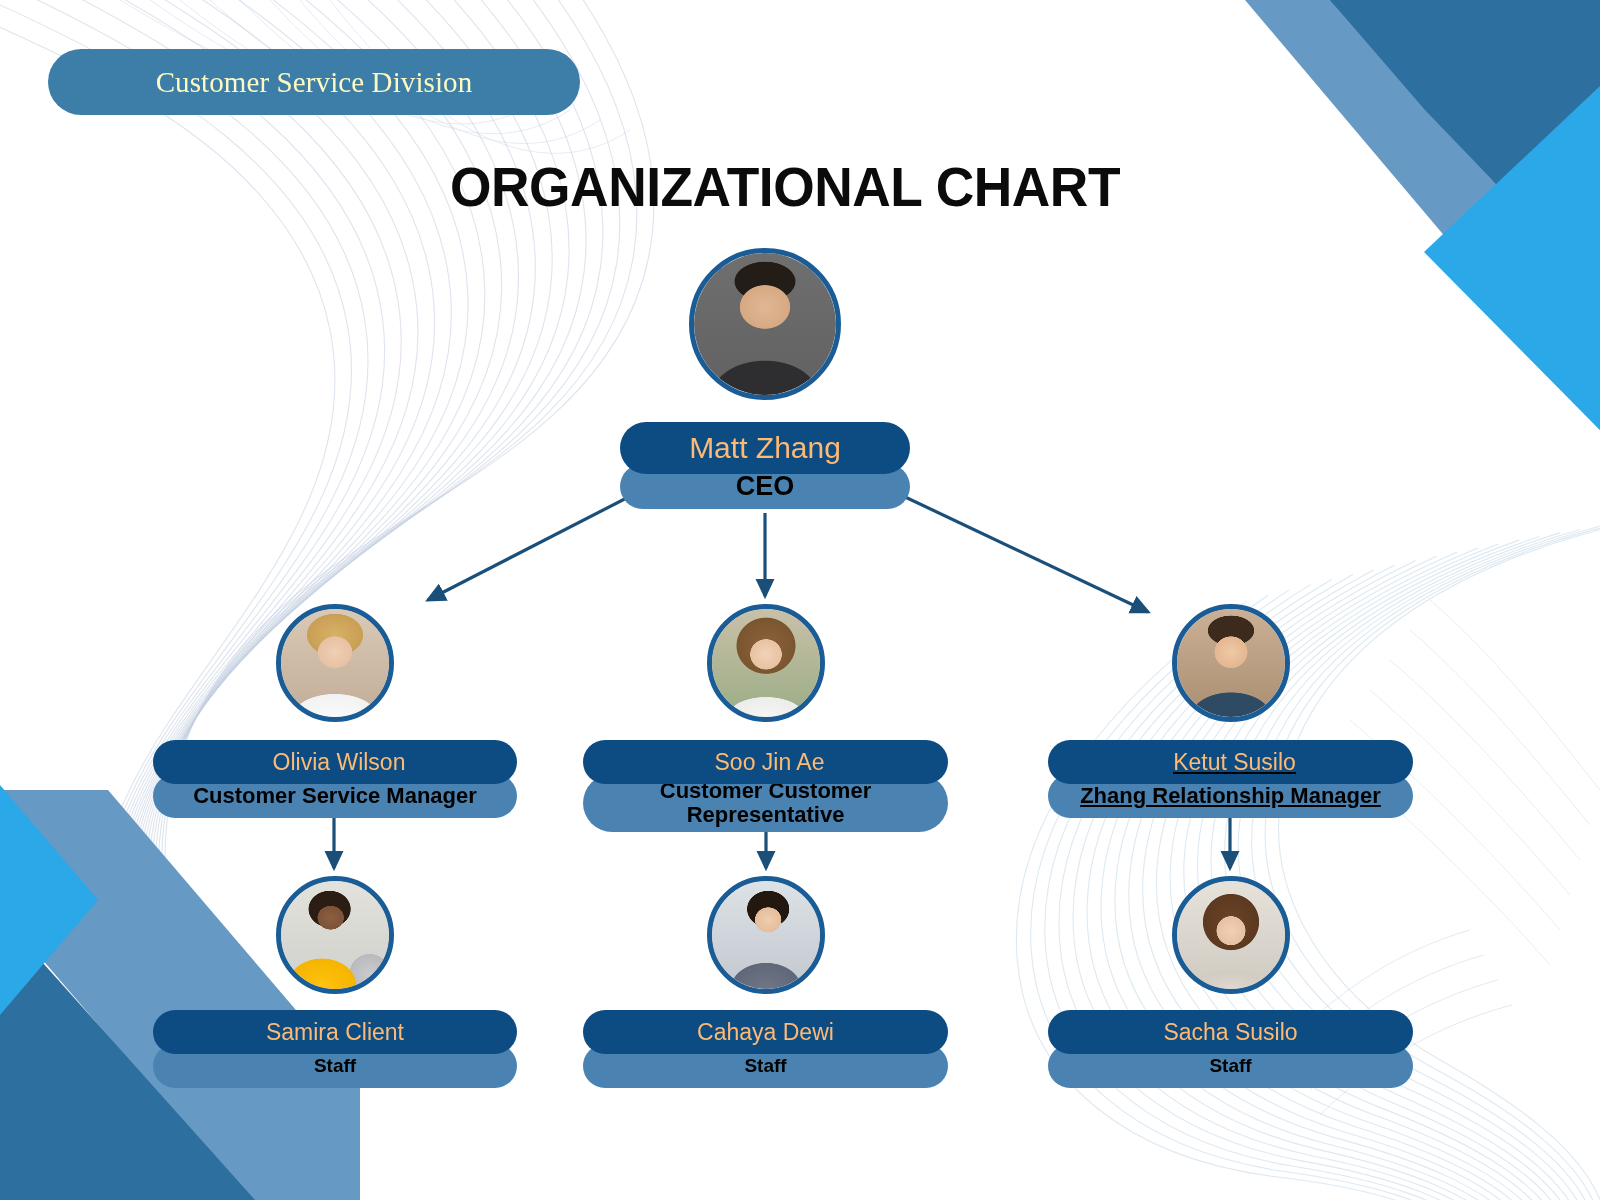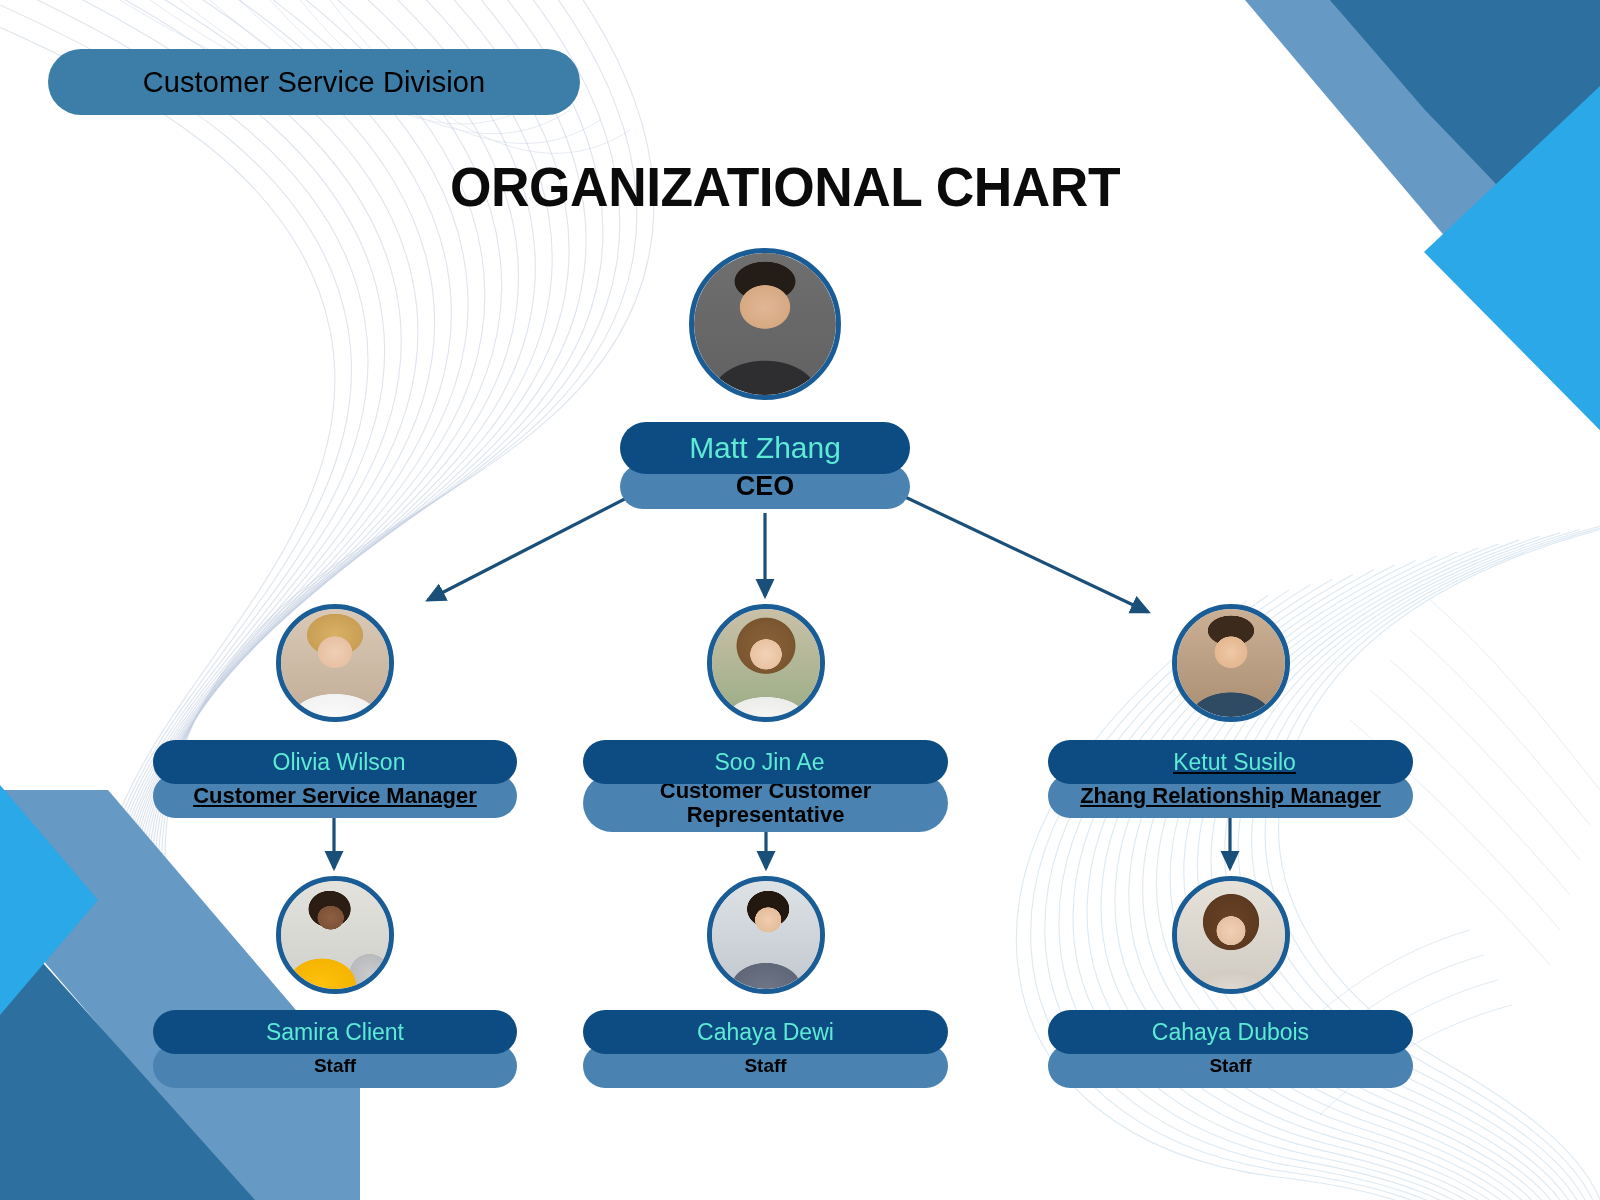--- a/index.html
+++ b/index.html
@@ -37,24 +37,25 @@
     width: 532px;
     height: 66px;
     border-radius: 33px;
     background: #3c7ea8;
     display: flex;
     align-items: center;
     justify-content: center;
     z-index: 6;
   }
   #division-badge span {
-    color: #000000;
+    color: #fef9c3;
     font-size: 29px;
     letter-spacing: 0.1px;
     white-space: nowrap;
+    font-family: Liberation Serif, serif;
   }
 
   
   #chart-title {
     position: absolute;
     left: 0;
     top: 155px;
     width: 1570px;
     text-align: center;
     font-size: 55px;
@@ -86,21 +87,21 @@
   .avatar .photo {
     position: absolute;
     inset: 0;
     border-radius: 50%;
     background-size: cover;
     background-position: center top;
   }
 
   .pill-name {
     background: #0d4c83;
-    color: #5eead4;
+    color: #fdba74;
     border-radius: 30px;
     display: flex;
     align-items: center;
     justify-content: center;
     text-align: center;
     position: relative;
     z-index: 2;
   }
   .pill-role {
     background: #4a83b2;
@@ -135,21 +136,21 @@
     margin-top: 18px;
     padding-left: 8px;
   }
   .node-mgr .pill-role {
     font-size: 22px; width: 100%;
     margin-top: -10px;
     padding: 5px 10px;
   }
 
   #node-mgr-1 { left: 153px; top: 604px; width: 364px; }
-  #node-mgr-1 .pill-role { height: 44px; text-decoration: underline; }
+  #node-mgr-1 .pill-role { height: 44px; }
   #node-mgr-2 { left: 583px; top: 604px; width: 365px; }
   #node-mgr-2 .pill-role { height: 58px; }
   #node-mgr-3 { left: 1048px; top: 604px; width: 365px; text-decoration: underline; }
   #node-mgr-3 .pill-role { height: 44px; }
 
   
   .node-staff .avatar { width: 118px; height: 118px; }
   .node-staff .pill-name {
     height: 44px; font-size: 23px; width: 100%;
     margin-top: 16px;
@@ -495,20 +496,20 @@
       <div class="photo" style="
         background-color:#d9d4cc;
         background-image:
           radial-gradient(ellipse 22% 22% at 50% 46%, #f1d0b6 0%, #e6c0a3 60%, rgba(0,0,0,0) 62%),
           radial-gradient(ellipse 40% 40% at 50% 38%, #6b4326 0%, #5c3920 64%, rgba(0,0,0,0) 66%),
           radial-gradient(ellipse 50% 24% at 50% 100%, #ded8d0 0%, #d2cbc2 70%, rgba(0,0,0,0) 72%),
           linear-gradient(#e6e1d9,#d0cbc2);
       "></div>
     </div>
     <div class="pill-name">
-      <span>Cahaya Dubois</span>
+      <span>Sacha Susilo</span>
     </div>
     <div class="pill-role">
       <span>Staff</span>
     </div>
   </div>
 
 </div>
 
 </body></html>

